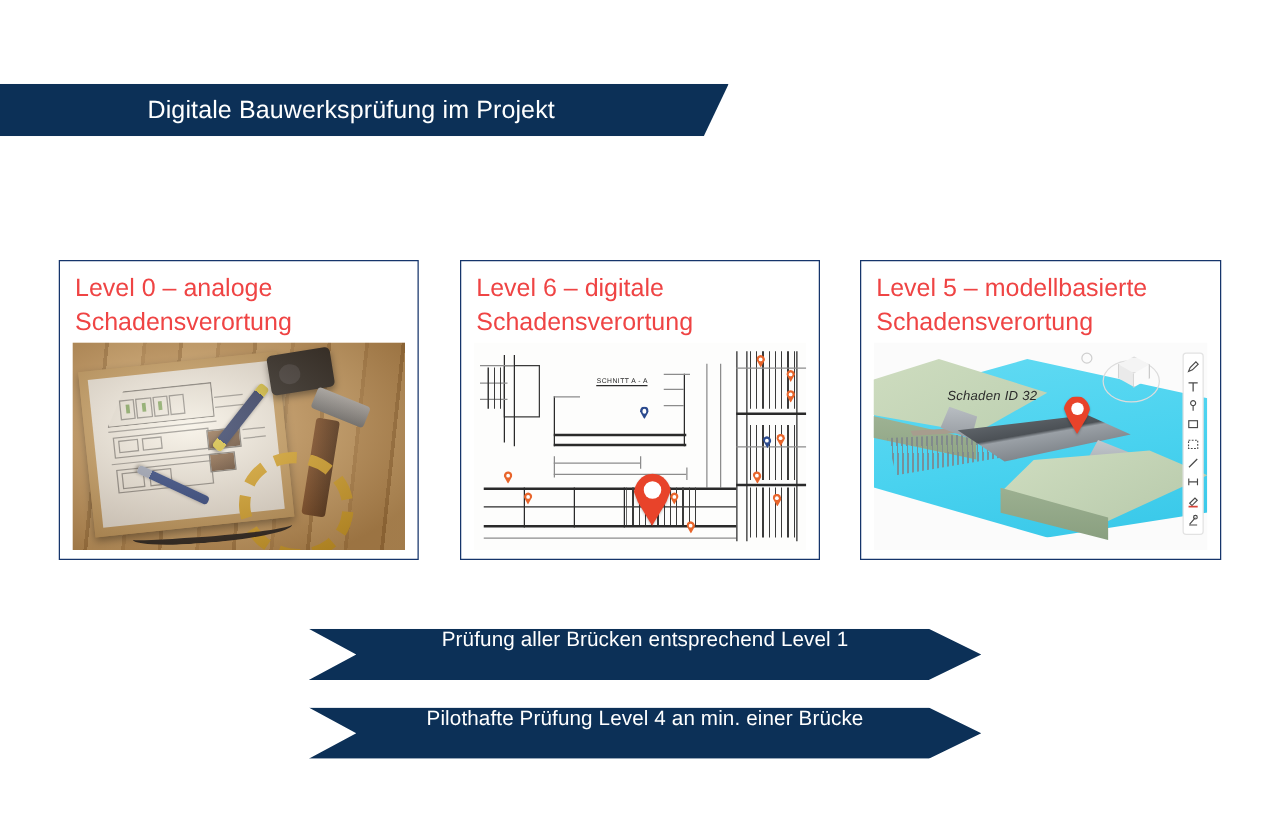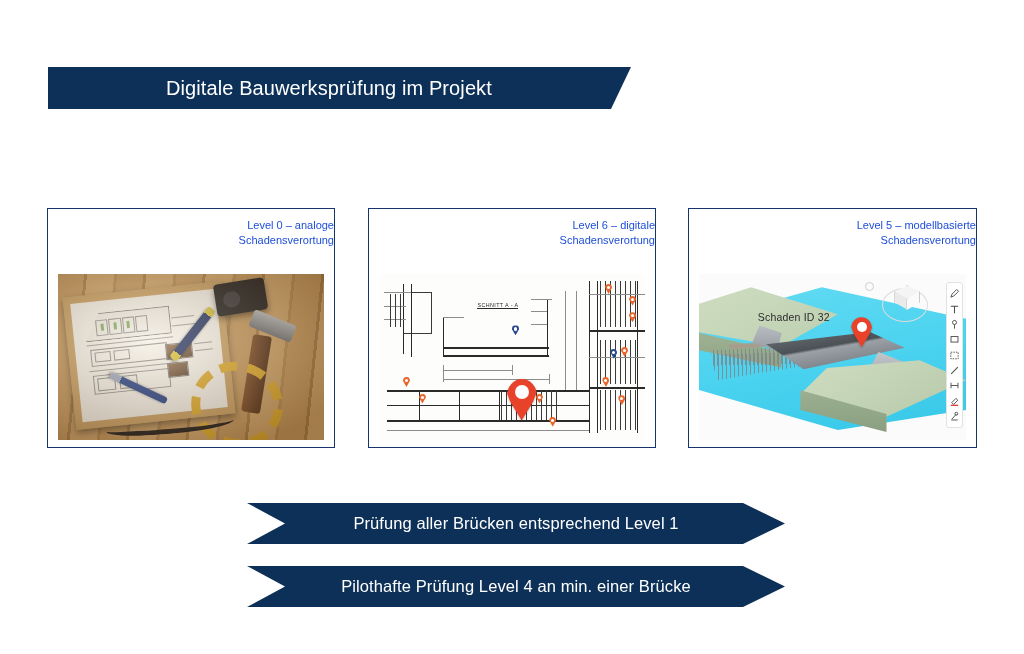--- a/index.html
+++ b/index.html
@@ -20,21 +20,20 @@
   #title-banner {
     position: absolute;
     left: 0;
     top: 67px;
     width: 583px;
     height: 42px;
     background: #0c3057;
     clip-path: polygon(0 0, 100% 0, calc(100% - 20px) 100%, 0 100%);
     display: flex;
     align-items: center;
-    margin-left: 48px;
   }
   #title-banner .title-text {
     color: #ffffff;
     font-size: 20px;
     letter-spacing: .1px;
     margin-left: 118px;
     white-space: nowrap;
   }
 
   
@@ -42,26 +41,25 @@
     position: absolute;
     border: 1.6px solid #16356b;
     background: #ffffff;
     box-sizing: border-box;
   }
   #card-level-0 { left: 47px;  top: 208px; width: 288px; height: 240px; }
   #card-level-1 { left: 368px; top: 208px; width: 288px; height: 240px; }
   #card-level-2 { left: 688px; top: 208px; width: 289px; height: 240px; }
 
   .card-heading {
-    color: #1d4ed8;
-    font-size: 11px;
+    color: #ef4444;
+    font-size: 20px;
     line-height: 1.33;
     padding: 9px 0 0 12px;
     white-space: pre-line;
-    text-align: right;
   }
 
   .card-media {
     position: absolute;
     left: 10px;
     right: 10px;
     bottom: 7px;
     top: 65px;
     overflow: hidden;
   }
@@ -357,20 +355,21 @@
     height: 30px;
   }
   .viewer .damage-label {
     position: absolute;
     left: 22%;
     top: 22%;
     font-size: 10.5px;
     color: #2b2b2b;
     white-space: nowrap;
     letter-spacing: .2px;
+    font-style: italic;
   }
   .viewcube {
     position: absolute;
     right: 13%;
     top: 5%;
     width: 50px;
     height: 42px;
   }
   .viewcube .ring {
     position: absolute;
@@ -431,21 +430,20 @@
     height: 11px;
     display: block;
   }
 
   
   .chevron {
     position: absolute;
     background: #0c3057;
     clip-path: polygon(0 0, calc(100% - 42px) 0, 100% 50%, calc(100% - 42px) 100%, 0 100%, 38px 50%);
     display: flex;
-    align-items: center;
     justify-content: center;
   }
   #chevron-1 { left: 247px; top: 503px; width: 538px; height: 41px; }
   #chevron-2 { left: 247px; top: 566px; width: 538px; height: 41px; }
   .chevron .chevron-text {
     color: #ffffff;
     font-size: 16.5px;
     white-space: nowrap;
     letter-spacing: .1px;
   }

